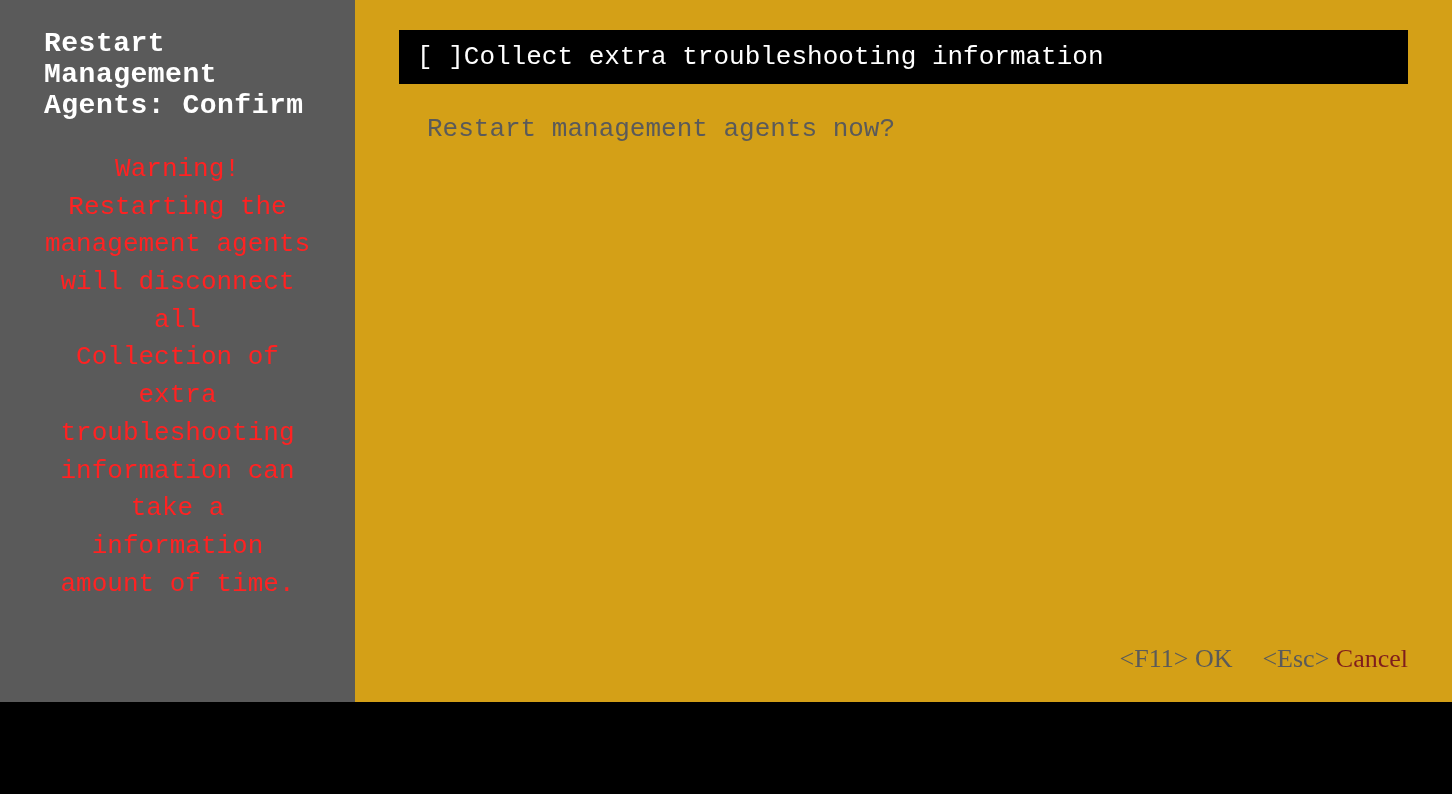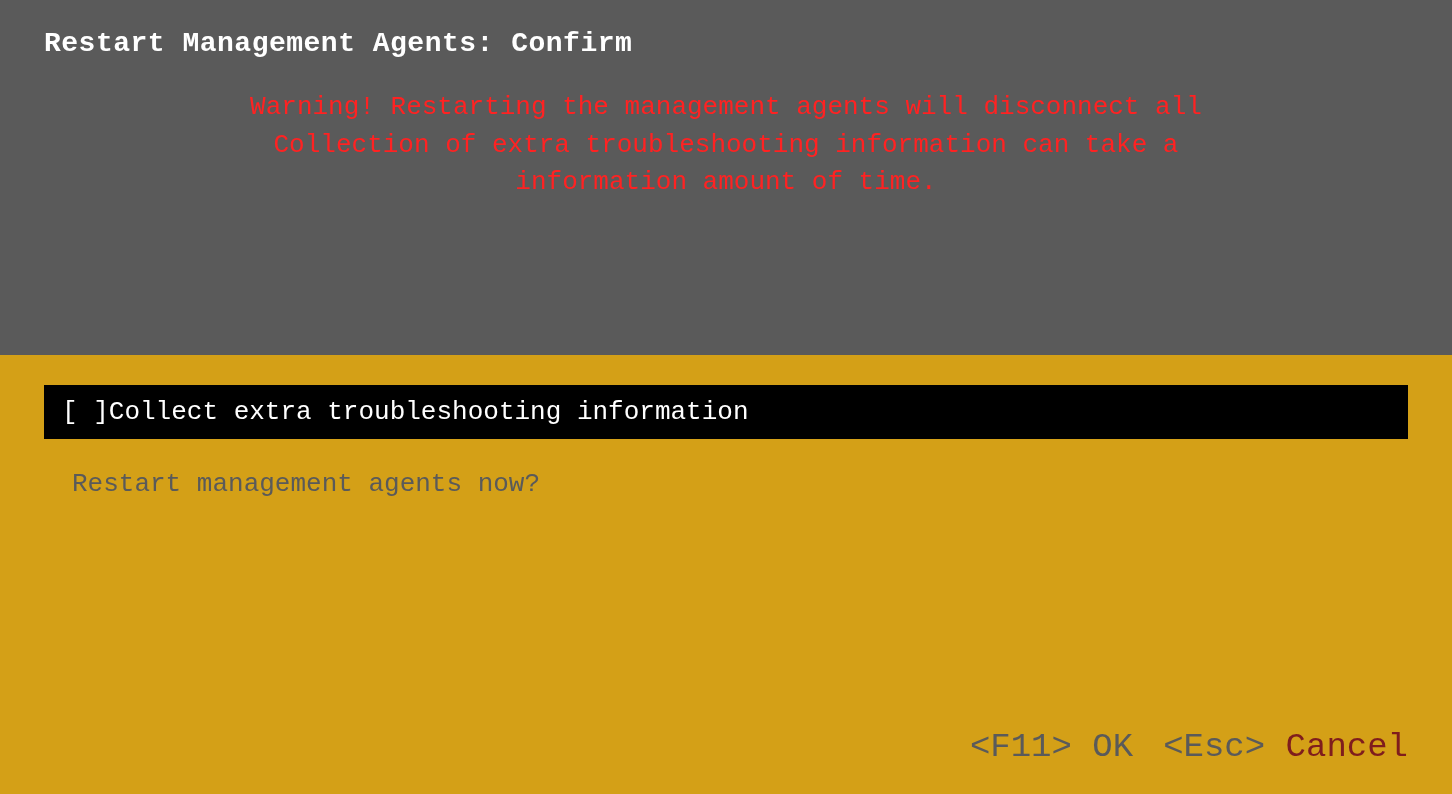--- a/index.html
+++ b/index.html
@@ -11,23 +11,23 @@
     body {
       width: 1452px;
       height: 794px;
       background: #000;
       font-family: 'Courier New', Courier, monospace;
       overflow: hidden;
     }
 
     .screen {
       width: 1452px;
-      height: 794px;
+      height: 702px;
       display: flex;
-      flex-direction: column;
+      flex-direction: row;
     }
 
     .top-panel {
       background: #5a5a5a;
       flex: 0 0 355px;
       padding: 28px 44px 28px 44px;
     }
 
     .title-bar {
       color: #ffffff;
@@ -79,22 +79,22 @@
     .bottom-bar {
       position: absolute;
       bottom: 28px;
       right: 44px;
       display: flex;
       align-items: center;
       gap: 0;
     }
 
     .key-hint {
-      font-size: 34px;
-      font-family: Liberation Mono, monospace;
+      font-size: 26px;
+      font-family: Liberation Serif, serif;
     }
 
     .key-name {
       color: #5a5a5a;
     }
 
     .key-label {
       color: #5a5a5a;
       margin-right: 30px;
     }

